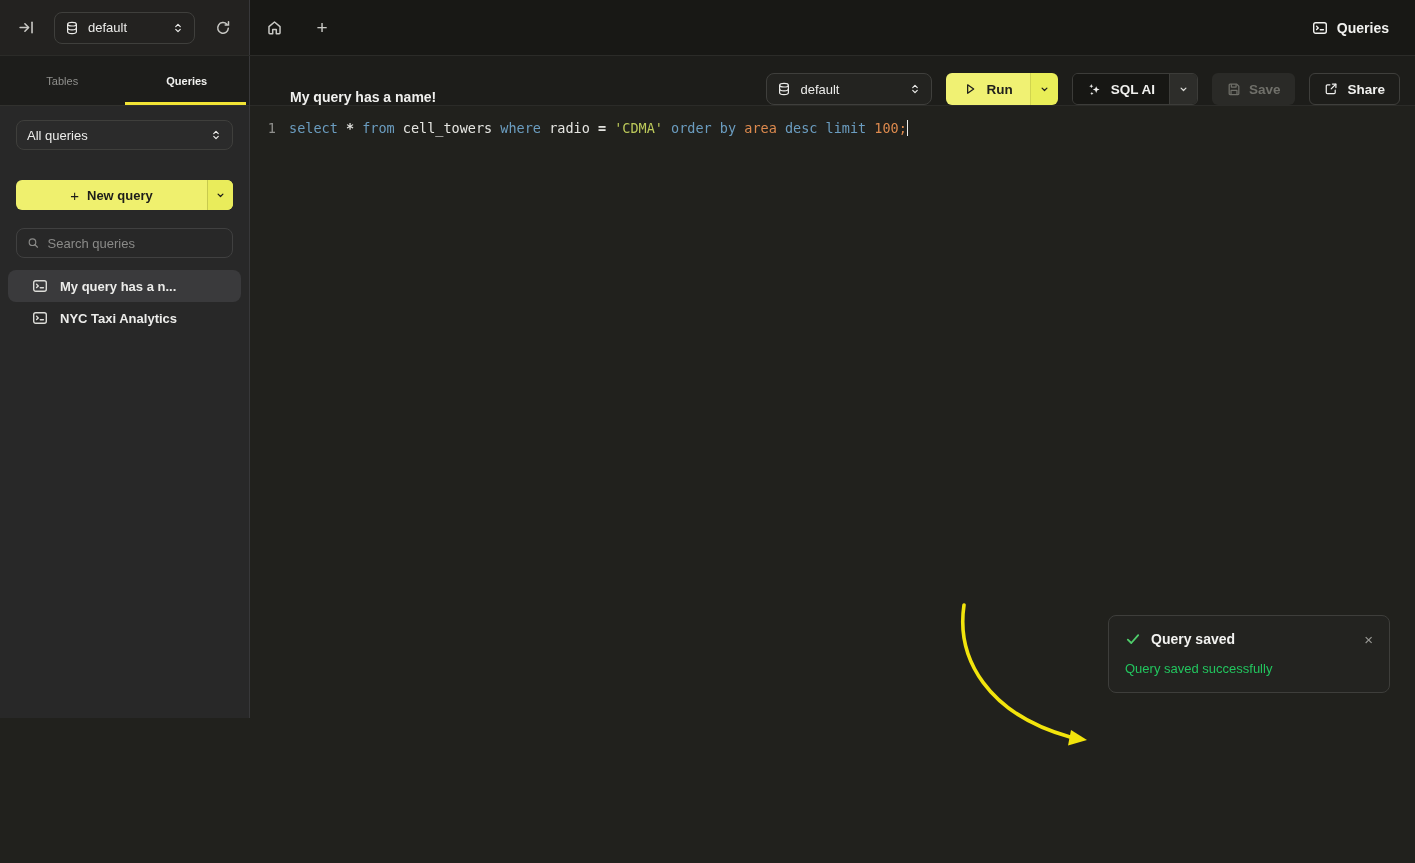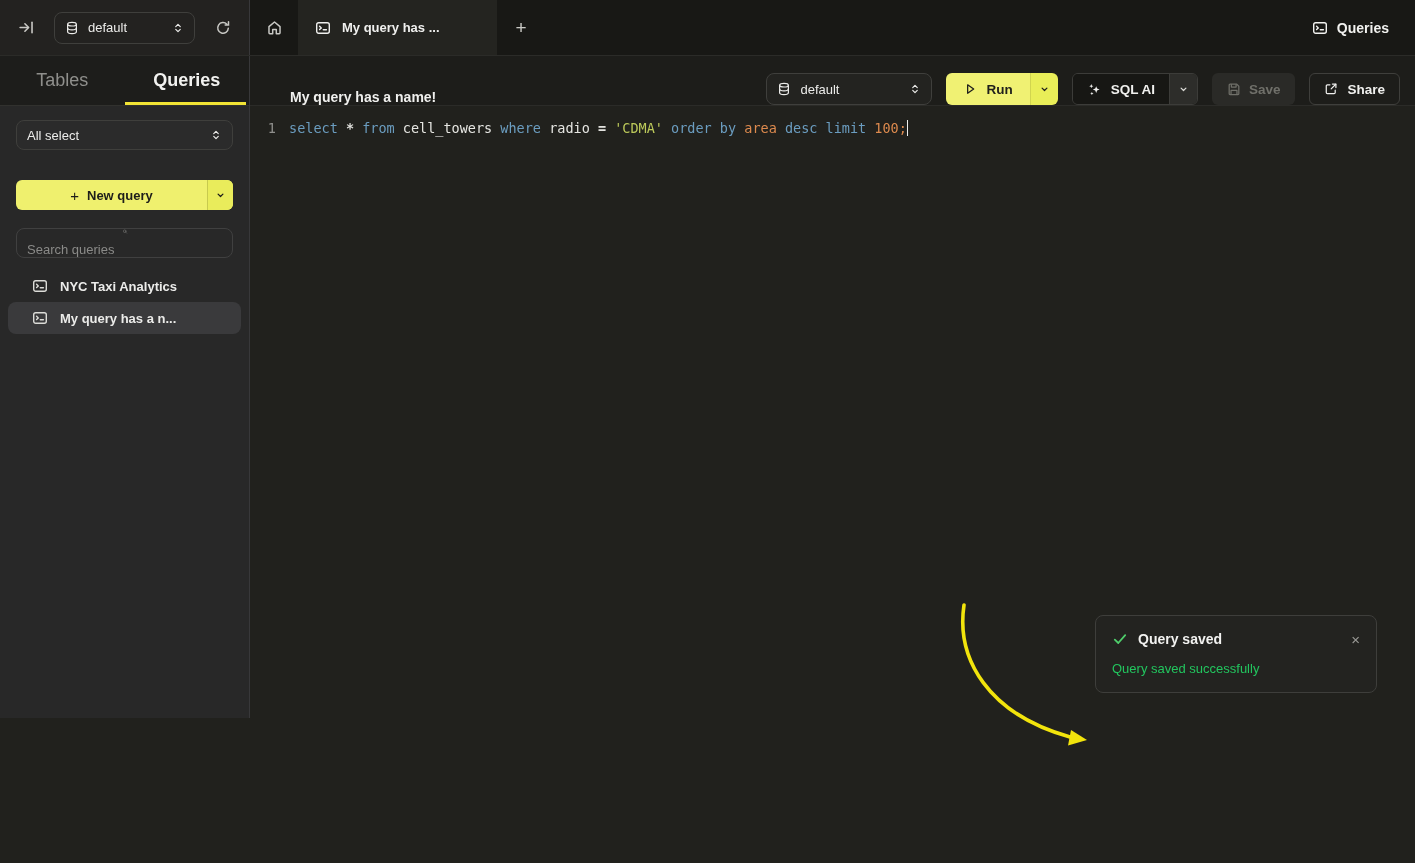--- a/index.html
+++ b/index.html
@@ -28,35 +28,35 @@
                  font-size:14px; font-weight:600; cursor:pointer; }
 
   
   .body { flex:1; display:flex; min-height:0; }
 
   
   .sidebar { width:250px; flex:0 0 250px; background:#282828; border-right:1px solid #38383a;
              display:flex; flex-direction:column; }
   .side-tabs { height:50px; flex:0 0 50px; background:#1d1d1b; border-bottom:1px solid #31312e;
                display:flex; position:relative; }
-  .side-tab { flex:1; display:flex; align-items:center; justify-content:center; font-size:18px;
+  .side-tab { flex:1; display:flex; align-items:center; justify-content:center; font-size:11px;
               color:#8f8f8c; cursor:pointer; }
   .side-tab.active { color:#f2f2f0; font-weight:600; }
   .side-tab-underline { position:absolute; bottom:0; left:50%; right:3px; height:3px; background:#f2e435; }
   .side-content { padding:14px 16px 0 16px; display:flex; flex-direction:column; }
   .side-content .select-box { height:30px; background:#2b2b2b; }
   .new-query { margin-top:30px; height:30px; border-radius:6px; background:#eff06e; display:flex;
                align-items:stretch; overflow:hidden; cursor:pointer; border:none; padding:0; }
   .new-query-main { flex:1; display:flex; align-items:center; justify-content:center; gap:8px;
                     color:#1d1d1a; font-size:13px; font-weight:600; }
   .new-query-plus { font-size:15px; font-weight:400; }
   .new-query-caret { width:26px; background:#e9ec5b; border-left:1px solid rgba(0,0,0,0.14);
                      display:flex; align-items:center; justify-content:center; color:#1d1d1a; cursor:pointer; }
   .search-box { margin-top:18px; height:30px; border:1px solid #404040; border-radius:8px; display:flex;
-                align-items:center; padding:0 10px; gap:8px; color:#8a8a88;flex-direction:column; }
+                align-items:center; padding:0 10px; gap:8px; color:#8a8a88; }
   .search-box input { background:transparent; border:none; outline:none; color:#e8e8e6; font-size:13px;
                       width:100%; font-family:"Liberation Sans",sans-serif; }
   .search-box input::placeholder { color:#8a8a88; }
   .query-list { margin:12px -8px 0 -8px; display:flex; flex-direction:column; gap:0; }
   .query-item { height:32px; display:flex; align-items:center; gap:12px; padding:0 10px 0 24px;
                 border-radius:8px; color:#ececea; font-size:13px; font-weight:600; cursor:pointer; }
   .query-item.selected { background:#3a3a3c; }
   .query-item .q-icon { flex:0 0 16px; color:#dcdcd8; display:flex; }
 
   
@@ -90,21 +90,21 @@
   .tok.operator { color:#e2e2de; font-weight:bold; }
   .tok.identifier { color:#e6e6e2; font-weight:normal; }
   .tok.string { color:#bcc95a; }
   .tok.literal { color:#dd8a4e; }
   .text-cursor { display:inline-block; width:1.5px; height:16px; background:#eeeeec; vertical-align:-3px; }
 
   
   .annotation-arrow { position:absolute; left:0; top:0; pointer-events:none; }
 
   
-  .toast { position:absolute; right:38px; bottom:25px; width:282px; background:#232320;
+  .toast { position:absolute; right:25px; bottom:25px; width:282px; background:#232320;
            border:1px solid #3e3e3b; border-radius:8px; padding:15px 16px 16px 16px; }
   .toast-head { display:flex; align-items:center; gap:10px; }
   .toast-title { font-size:14px; font-weight:700; color:#f2f2f0; flex:1; }
   .toast-close { background:none; border:none; color:#9a9a96; font-size:15px; cursor:pointer; line-height:1; }
   .toast-msg { margin-top:14px; font-size:13px; color:#22c55e; }
   .check-ic { color:#4fce6b; display:flex; }
 
   svg.ic { display:block; }
 </style>
 </head>
@@ -141,28 +141,20 @@
       </button>
     </div>
     <div class="topbar-main">
       <div class="home-slot">
         <button class="icon-btn">
           <svg class="ic" width="17" height="17" viewBox="0 0 16 16" fill="none" stroke="currentColor" stroke-width="1.4" stroke-linecap="round" stroke-linejoin="round">
             <path d="M2.8 7.2 8 2.8l5.2 4.4V13a.8.8 0 0 1-.8.8H9.7V9.8H6.3v4H3.6a.8.8 0 0 1-.8-.8z"></path>
           </svg>
         </button>
       </div>
-      <div class="editor-tab">
-        <svg class="ic" width="16" height="16" viewBox="0 0 16 16" fill="none" stroke="currentColor" stroke-width="1.4" stroke-linecap="round" stroke-linejoin="round">
-          <rect x="1.7" y="2.7" width="12.6" height="10.6" rx="2"></rect>
-          <polyline points="4.6,6.3 6.3,7.9 4.6,9.5"></polyline>
-          <line x1="8.3" y1="9.8" x2="11.4" y2="9.8"></line>
-        </svg>
-        <span>My query has ...</span>
-      </div>
       <div class="plus-slot">
         <button class="plus-btn">+</button>
       </div>
       <div class="topbar-spacer"></div>
       <div class="queries-nav">
         <svg class="ic" width="16" height="16" viewBox="0 0 16 16" fill="none" stroke="currentColor" stroke-width="1.4" stroke-linecap="round" stroke-linejoin="round">
           <rect x="1.7" y="2.7" width="12.6" height="10.6" rx="2"></rect>
           <polyline points="4.6,6.3 6.3,7.9 4.6,9.5"></polyline>
           <line x1="8.3" y1="9.8" x2="11.4" y2="9.8"></line>
         </svg>
@@ -174,21 +166,21 @@
   <div class="body">
 
     <aside class="sidebar">
       <div class="side-tabs">
         <div class="side-tab">Tables</div>
         <div class="side-tab active">Queries</div>
         <div class="side-tab-underline"></div>
       </div>
       <div class="side-content">
         <div class="select-box">
-          <span class="grow">All select</span>
+          <span class="grow">All queries</span>
           <svg class="ic" width="12" height="12" viewBox="0 0 16 16" fill="none" stroke="currentColor" stroke-width="1.6" stroke-linecap="round" stroke-linejoin="round">
             <polyline points="5,6.2 8,3.2 11,6.2"></polyline>
             <polyline points="5,9.8 8,12.8 11,9.8"></polyline>
           </svg>
         </div>
         <div class="new-query">
           <button class="new-query-main" style="background:transparent;border:none;">
             <span class="new-query-plus">+</span>
             <span>New query</span>
           </button>
@@ -199,39 +191,39 @@
           </span>
         </div>
         <div class="search-box">
           <svg class="ic" width="14" height="14" viewBox="0 0 16 16" fill="none" stroke="currentColor" stroke-width="1.5" stroke-linecap="round">
             <circle cx="7" cy="7" r="4.2"></circle>
             <line x1="10.2" y1="10.2" x2="13.4" y2="13.4"></line>
           </svg>
           <input type="text" placeholder="Search queries" style="">
         </div>
         <div class="query-list">
+            <div class="query-item selected">
+    <span class="q-icon">
+      <svg class="ic" width="16" height="16" viewBox="0 0 16 16" fill="none" stroke="currentColor" stroke-width="1.4" stroke-linecap="round" stroke-linejoin="round">
+        <rect x="1.7" y="2.7" width="12.6" height="10.6" rx="2"></rect>
+        <polyline points="4.6,6.3 6.3,7.9 4.6,9.5"></polyline>
+        <line x1="8.3" y1="9.8" x2="11.4" y2="9.8"></line>
+      </svg>
+    </span>
+    <span>My query has a n...</span>
+  </div>
             <div class="query-item">
     <span class="q-icon">
       <svg class="ic" width="16" height="16" viewBox="0 0 16 16" fill="none" stroke="currentColor" stroke-width="1.4" stroke-linecap="round" stroke-linejoin="round">
         <rect x="1.7" y="2.7" width="12.6" height="10.6" rx="2"></rect>
         <polyline points="4.6,6.3 6.3,7.9 4.6,9.5"></polyline>
         <line x1="8.3" y1="9.8" x2="11.4" y2="9.8"></line>
       </svg>
     </span>
     <span>NYC Taxi Analytics</span>
-  </div>
-            <div class="query-item selected">
-    <span class="q-icon">
-      <svg class="ic" width="16" height="16" viewBox="0 0 16 16" fill="none" stroke="currentColor" stroke-width="1.4" stroke-linecap="round" stroke-linejoin="round">
-        <rect x="1.7" y="2.7" width="12.6" height="10.6" rx="2"></rect>
-        <polyline points="4.6,6.3 6.3,7.9 4.6,9.5"></polyline>
-        <line x1="8.3" y1="9.8" x2="11.4" y2="9.8"></line>
-      </svg>
-    </span>
-    <span>My query has a n...</span>
   </div>
           </div>
       </div>
     </aside>
 
     <main class="main">
       <div class="main-header">
         <div class="main-title">My query has a name!</div>
         <div class="toolbar">
           <div class="select-box">

